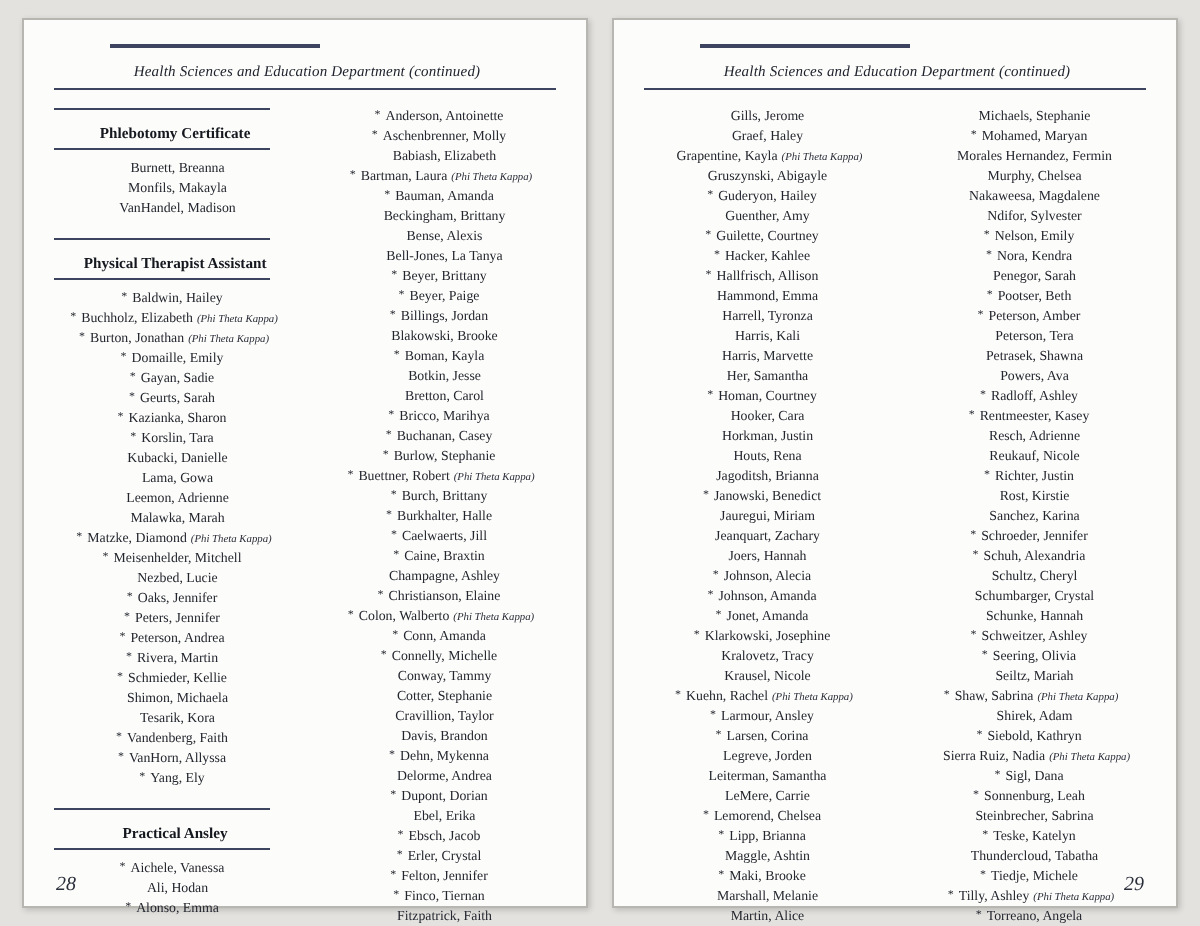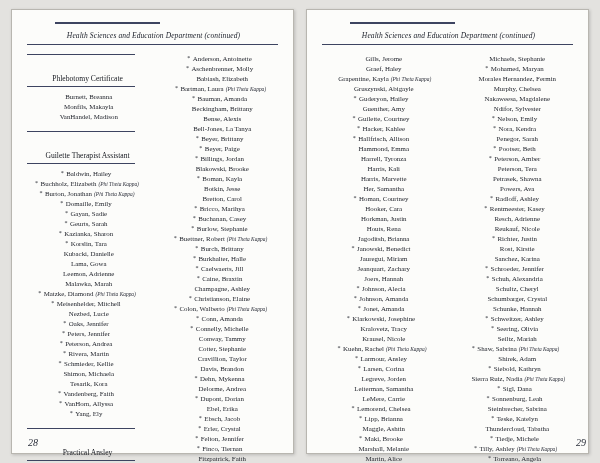--- a/index.html
+++ b/index.html
@@ -23,29 +23,29 @@
     font-style: italic; font-size: 7.5px; color: #20242e;
     padding: 0 0 4px 2px; border-bottom: 1.2px solid #3d4460; letter-spacing: .1px;
     white-space: nowrap;
   }
   .cols { display: flex; gap: 16px; margin-top: 9px; }
   .col { flex: 1; min-width: 0; }
   .section { margin-bottom: 9px; }
   .section-title {
     width: 92%;
     border-top: 1px solid #3d4460; border-bottom: 1px solid #3d4460;
-    font-weight: normal; font-size: 7.6px; line-height: 9px; color: #15181f;
-    padding: 19px 0 3px 13px; margin-bottom: 5px;
+    font-weight: bold; font-size: 7.6px; line-height: 9px; color: #15181f;
+    padding: 7px 0 3px 13px; margin-bottom: 5px;
   }
   .entry { font-size: 6.9px; line-height: 9px; white-space: nowrap; color: #23262e; }
   .star { display: inline-block; width: 8px; font-size: 6px; color: #23262e; vertical-align: top; }
   .note { font-size: 5.4px; font-style: italic; margin-left: 2px; color: #2a2d38; }
   .page-number { position: absolute; bottom: 5px; font-style: italic; font-size: 10px; color: #2a2e3a; }
   .page:nth-child(1) .page-number { left: 16px; }
-  .page:nth-child(2) .page-number { right: 2px; }
+  .page:nth-child(2) .page-number { right: 16px; }
 </style>
 </head>
 <body>
 
 <div id="spread" class="spread">
 
 <div class="page">
     <div class="top-rule"></div>
     <div class="page-header">Health Sciences and Education Department (continued)</div>
     <div class="cols">
@@ -55,21 +55,21 @@
       <div class="section">
           <div class="section-title">Phlebotomy Certificate</div>
           <div class="entries">
 
           <div class="entry"><span class="star"></span><span class="nm">Burnett, Breanna</span><span class="note"></span></div>
               <div class="entry"><span class="star"></span><span class="nm">Monfils, Makayla</span><span class="note"></span></div>
               <div class="entry"><span class="star"></span><span class="nm">VanHandel, Madison</span><span class="note"></span></div>
             </div>
         </div>
           <div class="section">
-          <div class="section-title">Guilette Therapist Assistant</div>
+          <div class="section-title">Physical Therapist Assistant</div>
           <div class="entries">
 
           <div class="entry"><span class="star">*</span><span class="nm">Baldwin, Hailey</span><span class="note"></span></div>
               <div class="entry"><span class="star">*</span><span class="nm">Buchholz, Elizabeth</span><span class="note">(Phi Theta Kappa)</span></div>
               <div class="entry"><span class="star">*</span><span class="nm">Burton, Jonathan</span><span class="note">(Phi Theta Kappa)</span></div>
               <div class="entry"><span class="star">*</span><span class="nm">Domaille, Emily</span><span class="note"></span></div>
               <div class="entry"><span class="star">*</span><span class="nm">Gayan, Sadie</span><span class="note"></span></div>
               <div class="entry"><span class="star">*</span><span class="nm">Geurts, Sarah</span><span class="note"></span></div>
               <div class="entry"><span class="star">*</span><span class="nm">Kazianka, Sharon</span><span class="note"></span></div>
               <div class="entry"><span class="star">*</span><span class="nm">Korslin, Tara</span><span class="note"></span></div>

